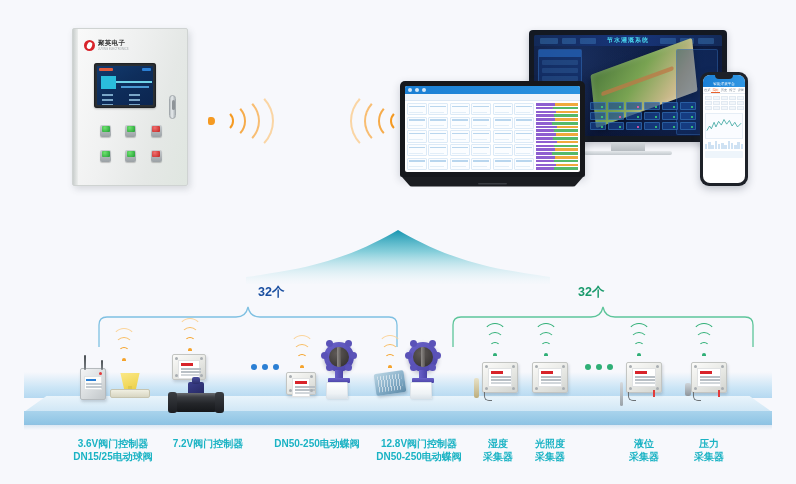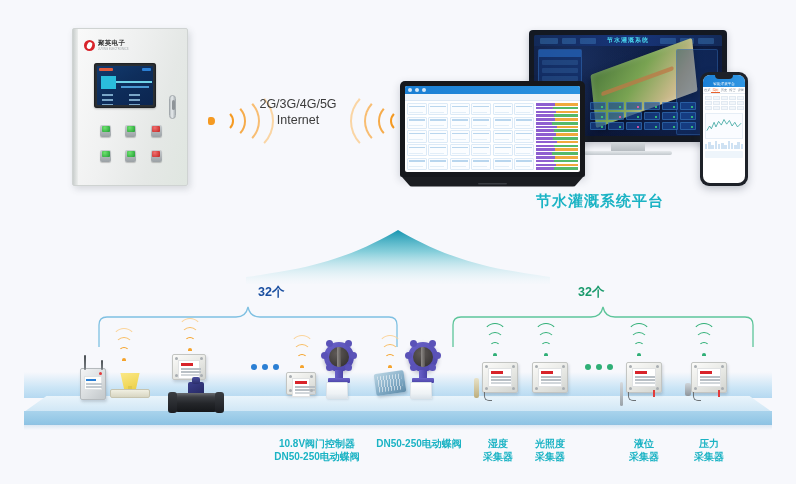--- a/index.html
+++ b/index.html
@@ -318,24 +318,20 @@
       <span class="arc a2"></span>
     <span class="arc a3"></span>
       <span class="arc a4"></span>
   </div>
   <div class="waves right">
     <span class="w-dot"></span>
     <span class="arc a1"></span>
       <span class="arc a2"></span>
     <span class="arc a3"></span>
       <span class="arc a4"></span>
-  </div>
-  <div class="netlabel">
-    <div>2G/3G/4G/5G</div>
-    <div>Internet</div>
   </div>
 
   <div class="monitor">
     <div class="mon-bezel">
       <div class="mon-screen">
         <div class="mon-hdr">
           <span class="mon-title">节水灌溉系统</span>
         </div>
         <span class="mon-tab" style="left:6px;width:18px"></span>
         <span class="mon-tab" style="left:28px;width:14px"></span>
@@ -551,21 +547,20 @@
           <i style="height:85%"></i>
         <i style="height:65%"></i>
           <i style="height:50%"></i>
           <i style="height:75%"></i>
           <i style="height:60%"></i>
       </div>
       <div class="ph-foot"></div>
     </div>
   </div>
 
-  <div class="caption cap-platform">节水灌溉系统平台</div>
 
   <div class="mountain">
     <svg width="304" height="60" viewBox="0 0 304 60">
       <defs>
         <linearGradient id="mg" x1="0" y1="0" x2="0" y2="1">
           <stop offset="0%" stop-color="#1695b0"></stop>
           <stop offset="40%" stop-color="#5fc0cf" stop-opacity=".75"></stop>
           <stop offset="100%" stop-color="#d7f0f4" stop-opacity=".05"></stop>
         </linearGradient>
       </defs>
@@ -792,28 +787,31 @@
         <span class="sb-screw" style="right:2px;top:2px"></span>
       <span class="sb-screw" style="left:2px;bottom:2px"></span>
         <span class="sb-screw" style="right:2px;bottom:2px"></span>
       <span class="sb-probe" style="left:-7px;bottom:-4px;width:6px;height:13px;border-radius:2px;background:linear-gradient(180deg,#cfd5da,#8d959b)"></span>
       <span class="sb-wire"></span>
       <span class="sb-red"></span>
     </div>
   </div>
 
   <div class="dev-label" style="left:53px;  top:437px; width:120px;">
+    <div>3.6V阀门控制器</div>
+    <div>DN15/25电动球阀</div>
   </div>
   <div class="dev-label" style="left:148px; top:437px; width:120px;">
+    <div>7.2V阀门控制器</div>
   </div>
   <div class="dev-label" style="left:253px; top:437px; width:128px;">
-    <div>10.8V阀门控制器</div>
     <div>DN50-250电动蝶阀</div>
   </div>
   <div class="dev-label" style="left:355px; top:437px; width:128px;">
+    <div>12.8V阀门控制器</div>
     <div>DN50-250电动蝶阀</div>
   </div>
   <div class="dev-label" style="left:466px; top:437px; width:64px;">
     <div>湿度</div>
     <div>采集器</div>
   </div>
   <div class="dev-label" style="left:518px; top:437px; width:64px;text-align:center;">
     <div>光照度</div>
     <div>采集器</div>
   </div>

